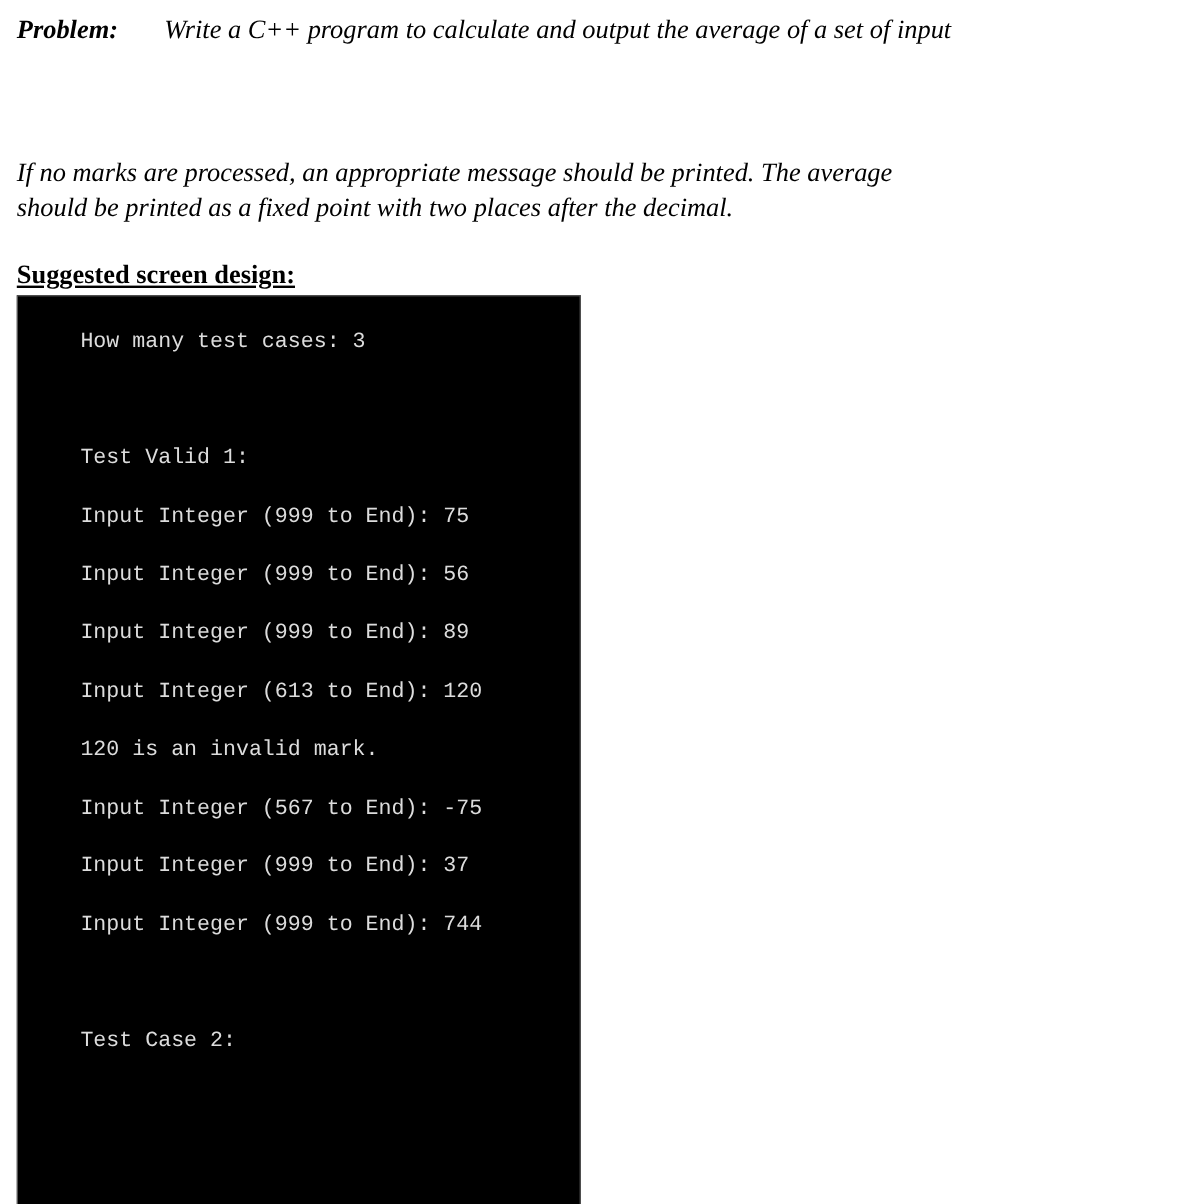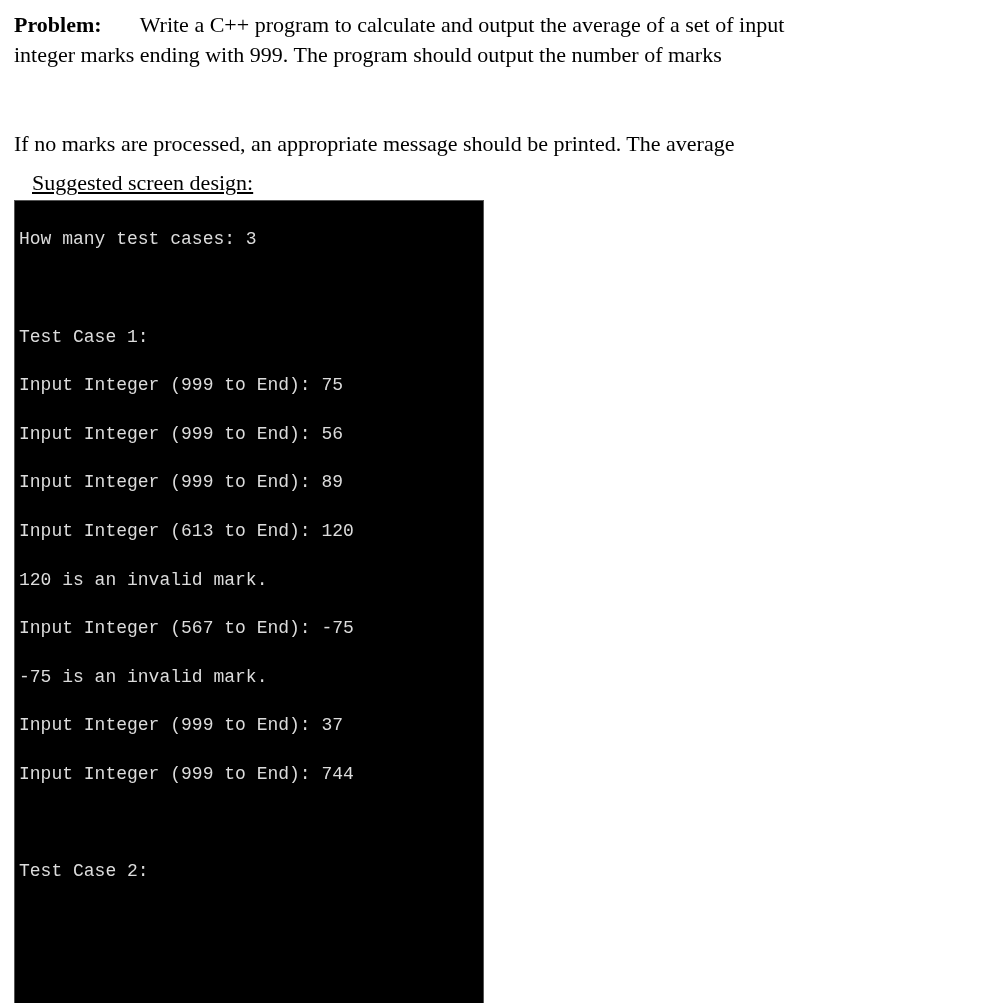--- a/index.html
+++ b/index.html
@@ -6,75 +6,76 @@
     margin: 0;
     padding: 10px 14px;
     font-family: "Times New Roman", Times, serif;
     font-size: 22px;
     line-height: 1.35;
     color: #000;
     background: #fff;
     width: 972px;
   }
   .problem-block {
-    margin-bottom: 10px;
+    margin-bottom: 26px;
+    font-style: italic;
   }
   .problem-label {
     font-weight: bold;
   }
   .suggested-label {
-    font-weight: normal;
+    font-weight: bold;
     text-decoration: underline;
     margin-top: 6px;
-    margin-left: 18px;
   }
   .terminal {
     background: #000;
     color: #dcdcdc;
     font-family: "Lucida Console", "Courier New", monospace;
     font-size: 18px;
     line-height: 1.35;
     padding: 2px 4px 6px 4px;
     white-space: pre;
     width: 460px;
     border: 1px solid #555;
     margin-top: 2px;
   }
   .terminal .line {
     display: block;
+    margin-left: 48px;
   }
   .blank {
     height: 1.35em;
   }
 </style>
 </head>
 <body>
 
 <div class="problem-block">
   <span class="problem-label">Problem:</span>&nbsp;&nbsp;&nbsp;&nbsp;&nbsp;&nbsp;
   <span>Write a C++ program to calculate and output the average of a set of input</span><br>
-  <span>integer marks ending with 999.  The program should output the number of marks</span><br>
+  <br>
   <br>
   <br>
   <span>If no marks are processed, an appropriate message should be printed.  The average</span><br>
+  <span>should be printed as a fixed point with two places after the decimal.</span>
 </div>
 
 <div class="suggested-label">Suggested screen design:</div>
 
 <div class="terminal">
 <span class="line">How many test cases: 3</span>
 <span class="line blank"></span>
-<span class="line">Test Case 1:</span>
+<span class="line">Test Valid 1:</span>
 <span class="line">Input Integer (999 to End): 75</span>
 <span class="line">Input Integer (999 to End): 56</span>
 <span class="line">Input Integer (999 to End): 89</span>
 <span class="line">Input Integer (613 to End): 120</span>
 <span class="line">120 is an invalid mark.</span>
 <span class="line">Input Integer (567 to End): -75</span>
-<span class="line">-75 is an invalid mark.</span>
 <span class="line">Input Integer (999 to End): 37</span>
 <span class="line">Input Integer (999 to End): 744</span>
 <span class="line blank"></span>
 <span class="line">Test Case 2:</span>
 
 
 
 
 
 

